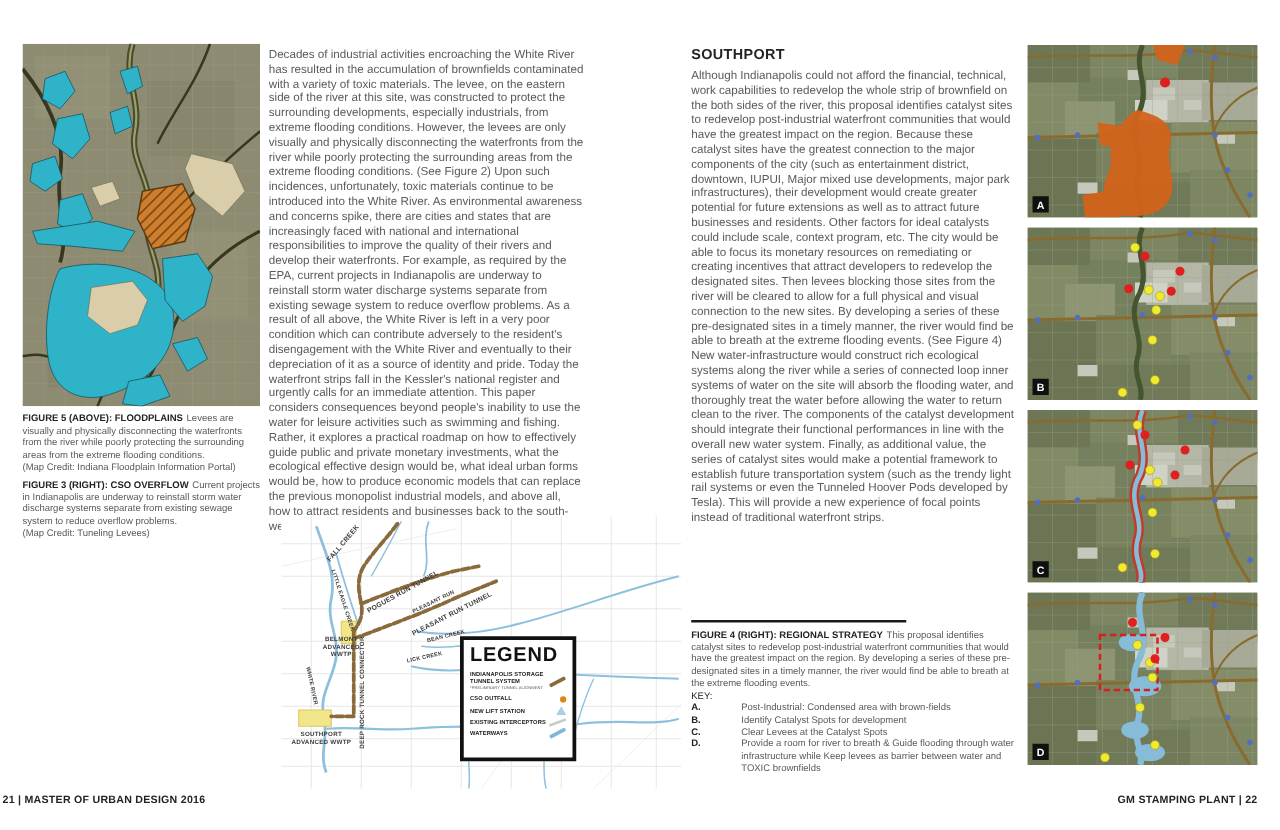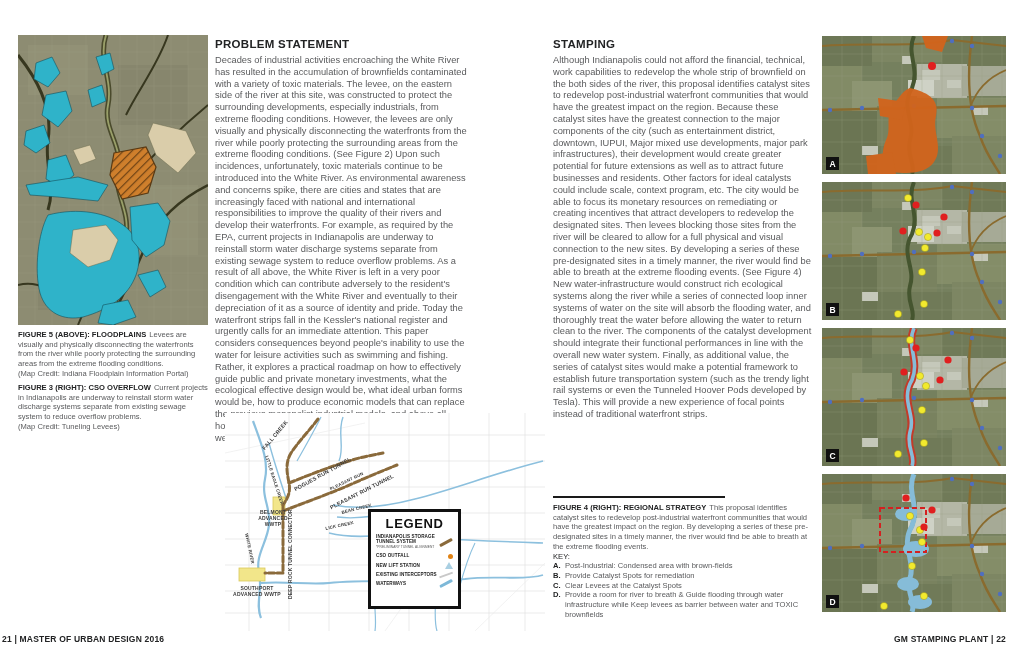--- a/index.html
+++ b/index.html
@@ -11,33 +11,33 @@
   .col-heading{font-size:11.5px;font-weight:bold;color:#222324;letter-spacing:.3px;margin:0 0 5px 0;}
   .body-text{font-size:9.3px;line-height:11.8px;color:#595a5c;}
 
   
   .caption{font-size:7.6px;line-height:9.7px;color:#595a5c;}
   .cap-b{font-weight:bold;color:#222324;margin-right:3px;}
   .fig4-rule{width:172px;height:2px;background:#1a1a1a;margin:0 0 5px 0;}
   .key-label{font-weight:normal;color:#222324;}
   .key-row{display:flex;}
   .key-letter{font-weight:bold;color:#222324;width:12px;flex:0 0 12px;}
-  .key-text{flex:1;}
+  .key-text{flex:1;margin-left:28px;}
 
   
   .map3{background:#ffffff;}
   .map3 .maplabel{position:absolute;font-size:5.5px;font-weight:bold;color:#3c3c3c;
                   letter-spacing:.2px;white-space:nowrap;transform-origin:left top;}
   .map3 .maplabel.sm{font-size:4.4px;}
   .map3 .wrap{white-space:normal;text-align:center;line-height:6px;font-size:5px;}
 
   
   .legend{position:absolute;left:143px;top:96px;width:93px;height:100px;background:#ffffff;
           border:3px solid #111;box-sizing:border-box;padding:3px 5px;}
-  .legend-title{font-size:13px;font-weight:bold;color:#111;text-align:center;letter-spacing:.6px;margin:1px 0 3px 0;}
+  .legend-title{font-size:16px;font-weight:bold;color:#111;letter-spacing:.6px;margin:1px 0 3px 0;}
   .lg-row{display:flex;justify-content:space-between;align-items:center;margin-bottom:3.2px;}
   .lg-lab{font-size:4.6px;line-height:5.4px;color:#222;font-weight:bold;letter-spacing:.1px;}
   .lg-sub{font-size:3.2px;color:#555;font-weight:normal;}
   .lg-sym{flex:0 0 16px;display:flex;justify-content:flex-end;}
   .sym-tunnel{width:14px;height:3px;background:#8a6a3b;transform:rotate(-28deg);border-radius:1px;}
   .sym-dot{width:5px;height:5px;border-radius:50%;background:#e08214;}
   .sym-tri{width:0;height:0;border-left:4.5px solid transparent;border-right:4.5px solid transparent;border-bottom:7px solid #a9cfe2;}
   .sym-int{width:14px;height:1.5px;background:#c9c9c9;transform:rotate(-20deg);}
   .sym-water{width:14px;height:2.5px;background:#7db8d8;transform:rotate(-28deg);border-radius:1px;}
 
@@ -153,21 +153,20 @@
   <div class="abs caption" style="left:18px;top:330px;width:192px;">
     <span class="cap-b">FIGURE 5 (ABOVE): FLOODPLAINS</span><span>Levees are visually and physically disconnecting the waterfronts from the river while poorly protecting the surrounding areas from the extreme flooding conditions.</span>
     <div>(Map Credit: Indiana Floodplain Information Portal)</div>
   </div>
   <div class="abs caption" style="left:18px;top:383px;width:192px;">
     <span class="cap-b">FIGURE 3 (RIGHT): CSO OVERFLOW</span><span>Current projects in Indianapolis are underway to reinstall storm water discharge systems separate from existing sewage system to reduce overflow problems.</span>
     <div>(Map Credit: Tuneling Levees)</div>
   </div>
 
   <div class="abs" style="left:215px;top:38px;width:252px;">
-    <h2 class="col-heading">PROBLEM STATEMENT</h2>
     <div class="body-text">Decades of industrial activities encroaching the White River has resulted in the accumulation of brownfields contaminated with a variety of toxic materials. The levee, on the eastern side of the river at this site, was constructed to protect the surrounding developments, especially industrials, from extreme flooding conditions. However, the levees are only visually and physically disconnecting the waterfronts from the river while poorly protecting the surrounding areas from the extreme flooding conditions. (See Figure 2) Upon such incidences, unfortunately, toxic materials continue to be introduced into the White River. As environmental awareness and concerns spike, there are cities and states that are increasingly faced with national and international responsibilities to improve the quality of their rivers and develop their waterfronts. For example, as required by the EPA, current projects in Indianapolis are underway to reinstall storm water discharge systems separate from existing sewage system to reduce overflow problems. As a result of all above, the White River is left in a very poor condition which can contribute adversely to the resident's disengagement with the White River and eventually to their depreciation of it as a source of identity and pride. Today the waterfront strips fall in the Kessler's national register and urgently calls for an immediate attention.  This paper considers consequences beyond people's inability to use the water for leisure activities such as swimming and fishing. Rather, it explores a practical roadmap on how to effectively guide public and private monetary investments, what the ecological effective design would be, what ideal urban forms would be, how to produce economic models that can replace the previous monopolist industrial models, and above all, how to attract residents and businesses back to the south-west side of downtown Indianapolis.</div>
   </div>
 
   <div class="abs map3" style="left:225px;top:413px;width:320px;height:218px;">
     <svg width="320" height="218" viewBox="0 0 320 218">
       <rect width="320" height="218" fill="#ffffff"></rect>
 
       <path d="M0,22H320M0,48H320M0,74H320M0,100H320M0,126H320M0,152H320M0,178H320M0,200H320M24,0V218M64,0V218M104,0V218M144,0V218M184,0V218M224,0V218M264,0V218M300,0V218" stroke="#e2e2e2" stroke-width="0.7" fill="none"></path>
       <path d="M0,40 L140,10 M160,218 L230,120 M250,218 L320,150" stroke="#ececec" stroke-width="0.7" fill="none"></path>
 
@@ -240,36 +239,36 @@
       <div class="lg-row">
         <div class="lg-lab">WATERWAYS</div>
         <div class="lg-sym">
             <div class="sym-water"></div>
           </div>
       </div>
     </div>
   </div>
 
   <div class="abs" style="left:553px;top:38px;width:259px;">
-    <h2 class="col-heading">STAMPING</h2>
+    <h2 class="col-heading">SOUTHPORT</h2>
     <div class="body-text">Although Indianapolis could not afford the financial, technical, work capabilities to redevelop the whole strip of brownfield on the both sides of the river, this proposal identifies catalyst sites to redevelop post-industrial waterfront communities that would have the greatest impact on the region.  Because these catalyst sites have the greatest connection to the major components of the city (such as entertainment district, downtown, IUPUI, Major mixed use developments, major park infrastructures), their development would create greater potential for future extensions as well as to attract future businesses and residents. Other factors for ideal catalysts could include scale, context program, etc. The city would be able to focus its monetary resources on remediating or creating incentives that attract developers to redevelop the designated sites. Then levees blocking those sites from the river will be cleared to allow for a full physical and visual connection to the new sites. By developing a series of these pre-designated sites in a timely manner, the river would find be able to breath at the extreme flooding events. (See Figure 4) New water-infrastructure would construct rich ecological systems along the river while a series of connected loop inner systems of water on the site will absorb the flooding water, and thoroughly treat the water before allowing the water to return clean to the river. The components of the catalyst development should integrate their functional performances in line with the overall new water system. Finally, as additional value, the series of catalyst sites would make a potential framework to establish future transportation system (such as the trendy light rail systems or even the Tunneled Hoover Pods developed by Tesla). This will provide a new experience of focal points instead of traditional waterfront strips.</div>
   </div>
 
   <div class="abs" style="left:553px;top:496px;width:259px;">
     <div class="fig4-rule"></div>
     <div class="caption">
       <span class="cap-b">FIGURE 4 (RIGHT): REGIONAL STRATEGY</span><span>This proposal identifies catalyst sites to redevelop post-industrial waterfront communities that would have the greatest impact on the region. By developing a series of these pre-designated sites in a timely manner, the river would find be able to breath at the extreme flooding events.</span>
       <div class="key-label">KEY:</div>
       <div class="key-row">
         <span class="key-letter">A.</span>
         <span class="key-text">Post-Industrial: Condensed  area with brown-fields</span>
       </div>
       <div class="key-row">
         <span class="key-letter">B.</span>
-        <span class="key-text">Provide Catalyst Spots for remediation</span>
+        <span class="key-text">Identify Catalyst Spots for development</span>
       </div>
       <div class="key-row">
         <span class="key-letter">C.</span>
         <span class="key-text">Clear Levees at the Catalyst Spots</span>
       </div>
       <div class="key-row">
         <span class="key-letter">D.</span>
         <span class="key-text">Provide a room for river to breath &amp; Guide flooding through water infrastructure while Keep levees as barrier between water and TOXIC brownfields</span>
       </div>
     </div>

